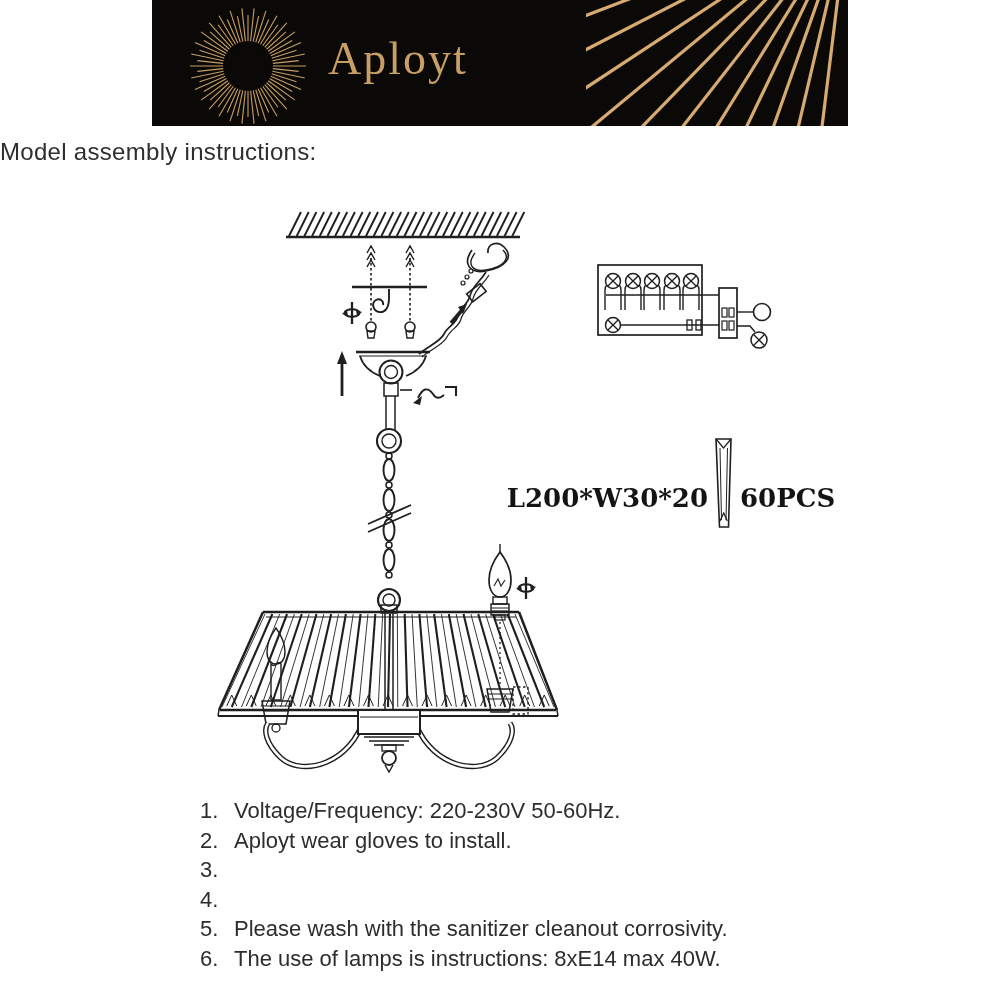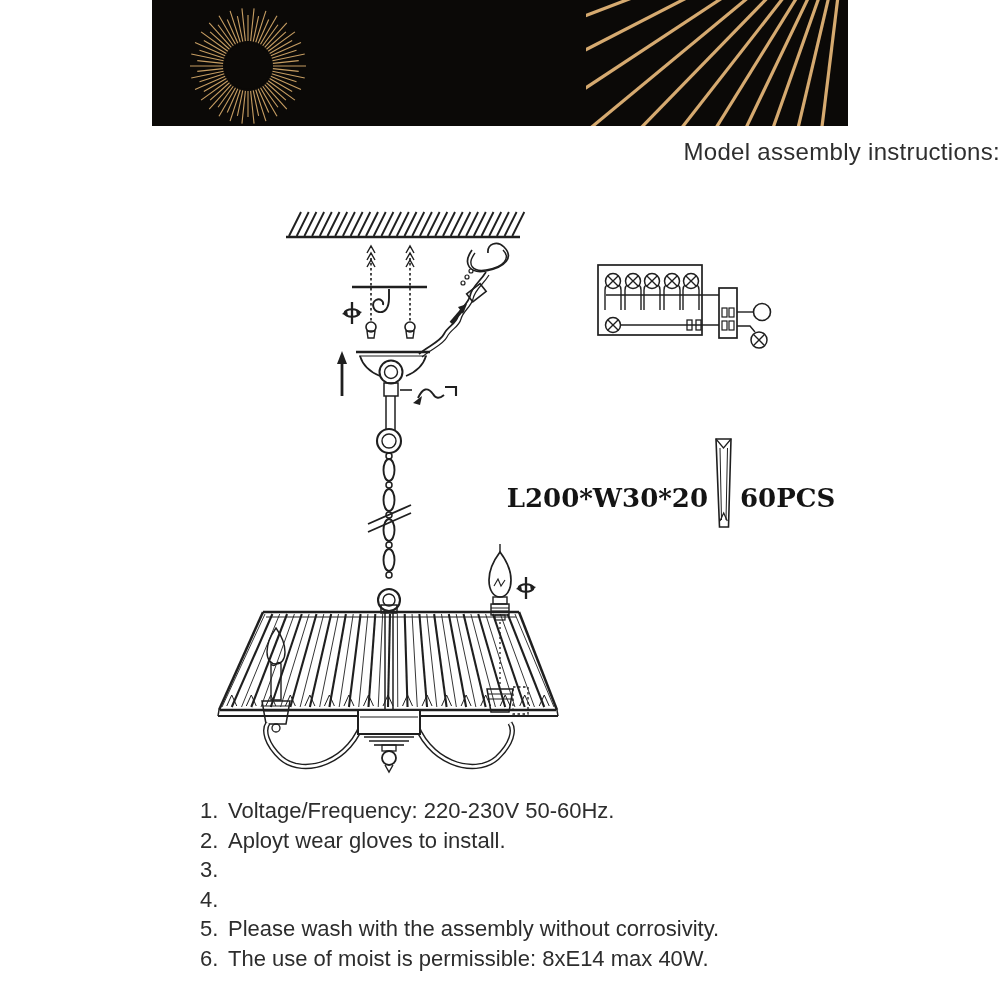--- a/index.html
+++ b/index.html
@@ -4,28 +4,28 @@
 <style>
   html,body{margin:0;padding:0;background:#ffffff;}
   .page{position:relative;width:1000px;height:1000px;background:#fff;overflow:hidden;
         font-family:"Liberation Sans",sans-serif;}
   .header{position:absolute;left:152px;top:0;width:696px;height:126px;
           background:#0b0907;overflow:hidden;}
   .sunburst{position:absolute;left:36px;top:6px;width:120px;height:120px;}
   .brand{position:absolute;left:176px;top:32px;font-family:"Liberation Serif",serif;
          font-size:46px;font-weight:400;color:#c79e63;letter-spacing:2px;}
   .fan{position:absolute;right:0;top:0;width:262px;height:126px;}
-  .title-block{position:absolute;left:0;top:137px;width:1000px;text-align:right;color:#2e2e2e;}
+  .title-block{position:absolute;left:0;top:137px;width:1000px;text-align:left;color:#2e2e2e;}
   .title-line{font-size:24px;letter-spacing:.3px;line-height:30px;}
   .drawing{position:absolute;left:150px;top:200px;width:700px;height:600px;}
   .instructions{position:absolute;left:200px;top:796px;width:640px;color:#2d2d2d;
                 font-size:22px;line-height:29.5px;}
   .inst-row{display:flex;}
   .inst-num{width:28px;flex:0 0 28px;}
-  .inst-text{white-space:nowrap;}
+  .inst-text{margin-left:6px;white-space:nowrap;}
 </style>
 </head>
 <body>
 
 <div class="page">
 
   <div class="header">
     <svg class="sunburst" viewBox="0 0 120 120">
       <g id="sunburst-rays">
           <line x1="85" y1="60" x2="118" y2="60" stroke="#c79e63" stroke-width="1.1"></line>
@@ -84,20 +84,21 @@
           <line x1="78.57862063693484" y1="43.27173484102853" x2="97.90038609934709" y2="25.874339075698202" stroke="#c79e63" stroke-width="1.1"></line>
           <line x1="80.22542485937367" y1="45.30536869268816" x2="106.92298567374695" y2="25.908455367036545" stroke="#c79e63" stroke-width="1.1"></line>
           <line x1="81.65063509461096" y1="47.499999999999986" x2="104.16729559300636" y2="34.49999999999998" stroke="#c79e63" stroke-width="1.1"></line>
           <line x1="82.83863644106502" y1="49.831583923105" x2="112.98563654327086" y2="36.40927470160359" stroke="#c79e63" stroke-width="1.1"></line>
           <line x1="83.77641290737884" y1="52.27457514062631" x2="108.50388233105284" y2="44.240133286877665" stroke="#c79e63" stroke-width="1.1"></line>
           <line x1="84.45369001834514" y1="54.802207729556" x2="116.73256084256073" y2="47.94112193256993" stroke="#c79e63" stroke-width="1.1"></line>
           <line x1="84.86304738420684" y1="57.38678841830864" x2="110.72061666378194" y2="54.66904837334963" stroke="#c79e63" stroke-width="1.1"></line>
         </g>
       <circle cx="60" cy="60" r="23" fill="#0b0907"></circle>
     </svg>
+    <div class="brand">Aployt</div>
     <svg class="fan" viewBox="0 0 262 126">
       <g id="fan-rays">
           <line x1="262" y1="-85" x2="204.72140859958074" y2="381.4966912714214" stroke="#d6aa70" stroke-width="3.2"></line>
           <line x1="262" y1="-85" x2="154.67509104799177" y2="372.58208435038534" stroke="#d6aa70" stroke-width="3.2"></line>
           <line x1="262" y1="-85" x2="105.88426801465937" y2="358.3146492353724" stroke="#d6aa70" stroke-width="3.2"></line>
           <line x1="262" y1="-85" x2="58.91969806306827" y2="338.8612874104034" stroke="#d6aa70" stroke-width="3.2"></line>
           <line x1="262" y1="-85" x2="14.33077611656168" y2="314.4495657038261" stroke="#d6aa70" stroke-width="3.2"></line>
           <line x1="262" y1="-85" x2="-27.36089340305938" y2="285.36505419515936" stroke="#d6aa70" stroke-width="3.2"></line>
           <line x1="262" y1="-85" x2="-65.66759834164532" y2="251.94798559572695" stroke="#d6aa70" stroke-width="3.2"></line>
           <line x1="262" y1="-85" x2="-100.1412241046209" y2="214.5892751818842" stroke="#d6aa70" stroke-width="3.2"></line>
@@ -412,20 +413,20 @@
       <span class="inst-text">Aployt wear gloves to install.</span>
     </div>
     <div class="inst-row">
       <span class="inst-num">3.</span>
     </div>
     <div class="inst-row">
       <span class="inst-num">4.</span>
     </div>
     <div class="inst-row">
       <span class="inst-num">5.</span>
-      <span class="inst-text">Please wash with the assembly without corrosivity.</span>
+      <span class="inst-text">Please wash with the sanitizer cleanout corrosivity.</span>
     </div>
     <div class="inst-row">
       <span class="inst-num">6.</span>
-      <span class="inst-text">The use of moist is permissible: 8xE14 max 40W.</span>
+      <span class="inst-text">The use of lamps is instructions: 8xE14 max 40W.</span>
     </div>
   </div>
 </div>
 
 </body></html>

